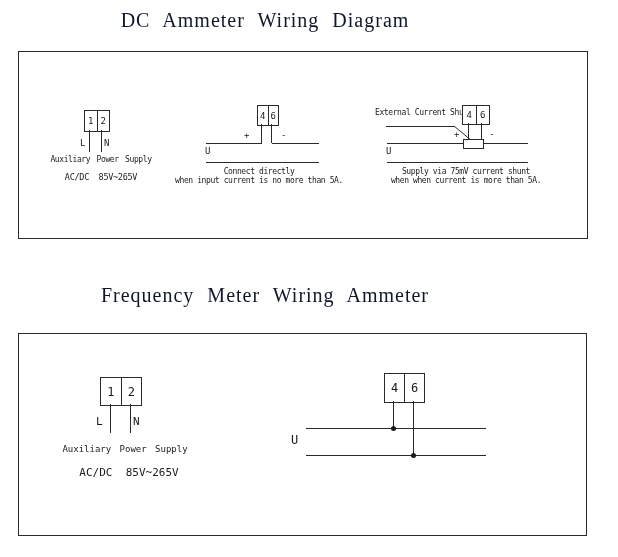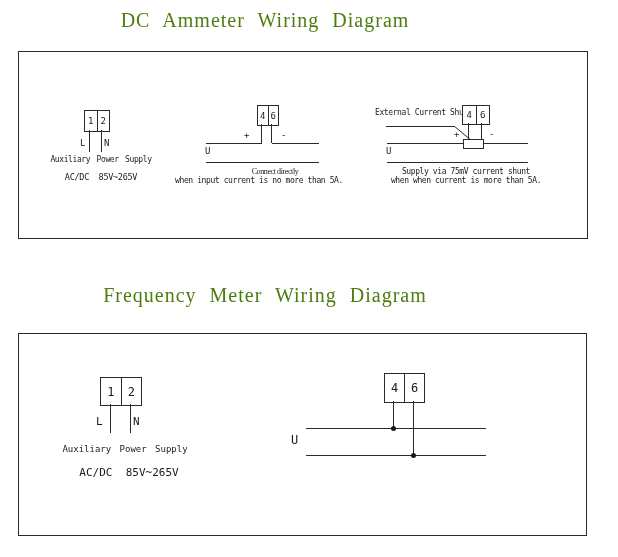--- a/index.html
+++ b/index.html
@@ -3,21 +3,21 @@
 <meta charset="utf-8">
 <style>
   html,body{margin:0;padding:0;background:#fff;}
   #page{
     position:relative;width:618px;height:557px;background:#fff;
     font-family:"DejaVu Sans Mono",monospace;color:#1a1a1a;overflow:hidden;
   }
   .title{
     position:absolute;left:0;width:530px;text-align:center;
     font-family:"Liberation Serif","DejaVu Serif",serif;
-    font-size:20px;letter-spacing:1px;word-spacing:7px;color:#4d7c0f;white-space:pre;
+    font-size:20px;letter-spacing:1px;word-spacing:7px;color:#0f172a;white-space:pre;
   }
   .frame{position:absolute;border:1px solid #2a2a2a;background:#fff;}
   .hl{position:absolute;height:1px;background:#2a2a2a;}
   .vl{position:absolute;width:1px;background:#2a2a2a;}
   .blk{position:absolute;border:1px solid #2a2a2a;display:flex;background:#fff;}
   .cell{flex:1;display:flex;align-items:center;justify-content:center;}
   .cell + .cell{border-left:1px solid #2a2a2a;}
   .lbl{position:absolute;white-space:pre;line-height:1;}
   .f8{font-size:8px;letter-spacing:-0.4px;}
   .f85{font-size:8.5px;letter-spacing:-0.3px;}
@@ -54,21 +54,21 @@
       <div class="cell f9">6</div>
     </div>
     <div class="vl" style="left:242px;top:72px;height:19px;"></div>
     <div class="vl" style="left:252px;top:72px;height:19px;"></div>
     <div class="lbl f9" style="left:225px;top:79px;">+</div>
     <div class="lbl f9" style="left:262px;top:79px;">-</div>
     <div class="hl" style="left:187px;top:91px;width:56px;"></div>
     <div class="hl" style="left:253px;top:91px;width:47px;"></div>
     <div class="lbl f9" style="left:186px;top:95px;">U</div>
     <div class="hl" style="left:187px;top:110px;width:113px;"></div>
-    <div class="lbl f8 ctr" style="left:156px;top:116px;width:200px;font-family:Liberation Serif, serif;">Connect directly</div>
+    <div class="lbl f8 ctr" style="left:140px;top:116px;width:200px;">Connect directly</div>
     <div class="lbl f8 ctr" style="left:140px;top:125px;width:200px;">when input current is no more than 5A.</div>
 
     <div class="lbl f8" style="left:356px;top:57px;">External Current Shunt</div>
     <div class="hl" style="left:367px;top:74px;width:68px;"></div>
     <svg style="left:432px;top:72px;" width="26" height="20">
       <line x1="3" y1="2" x2="21" y2="17" stroke="#2a2a2a" stroke-width="1"></line>
     </svg>
     <div class="blk" style="left:443px;top:53px;width:26px;height:18px;">
       <div class="cell f9">4</div>
       <div class="cell f9">6</div>
@@ -79,21 +79,21 @@
     <div class="lbl f9" style="left:470px;top:78px;">-</div>
     <div class="hl" style="left:368px;top:91px;width:76px;"></div>
     <div class="hl" style="left:464px;top:91px;width:45px;"></div>
     <div class="shuntbox" style="left:444px;top:87px;width:19px;height:8px;"></div>
     <div class="lbl f9" style="left:367px;top:95px;">U</div>
     <div class="hl" style="left:368px;top:110px;width:141px;"></div>
     <div class="lbl f8 ctr" style="left:347px;top:116px;width:200px;">Supply via 75mV current shunt</div>
     <div class="lbl f8 ctr" style="left:347px;top:125px;width:200px;">when when current is more than 5A.</div>
   </div>
 
-  <div class="title" style="top:284px;">Frequency Meter Wiring Diagram</div>
+  <div class="title" style="top:284px;">Frequency Meter Wiring Ammeter</div>
 
   <div class="frame" style="left:18px;top:333px;width:567px;height:201px;">
 
     <div class="blk" style="left:81px;top:43px;width:40px;height:27px;">
       <div class="cell f12">1</div>
       <div class="cell f12">2</div>
     </div>
     <div class="vl" style="left:91px;top:70px;height:29px;"></div>
     <div class="vl" style="left:111px;top:70px;height:29px;"></div>
     <div class="lbl f11" style="left:77px;top:82px;">L</div>

